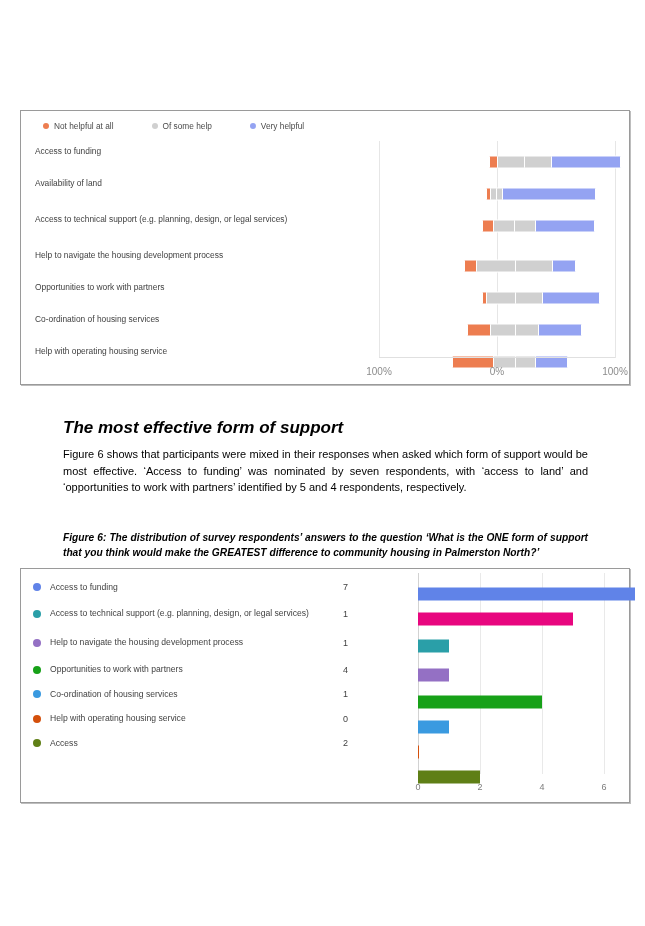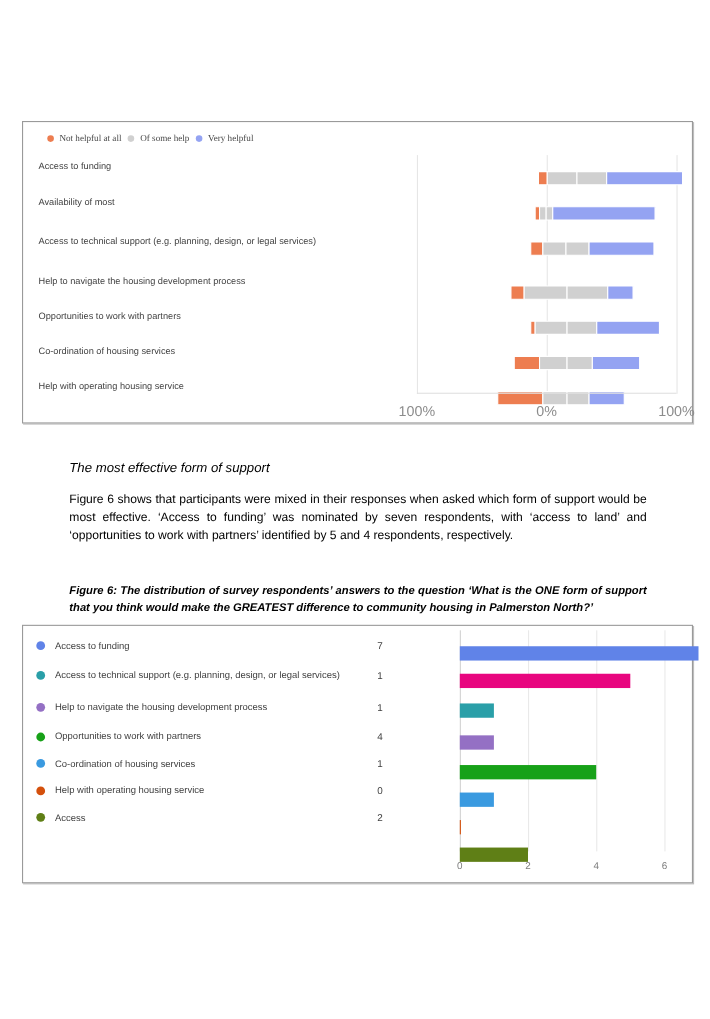--- a/index.html
+++ b/index.html
@@ -21,22 +21,22 @@
     font-style: italic;
     font-weight: bold;
     font-size: 10.2px;
     line-height: 15px;
     color: #000;
     text-align: justify;
   }
   .section-head {
     position:absolute;
     font-style: italic;
-    font-weight: normal;
-    font-size: 12px;
+    font-weight: bold;
+    font-size: 17px;
     color:#000;
   }
   .para {
     position:absolute;
     font-size: 11px;
     line-height: 16.5px;
     text-align: justify;
     color:#000;
   }
   .para .ital { }
@@ -47,22 +47,22 @@
     background:#fff;
     border:1px solid #9a9a9a;
     box-shadow: 1px 1px 0 #bdbdbd;
   }
 
   
   #fig5 { left:20px; top:110px; width:610px; height:275px; }
 
   .legend5 {
     position:absolute; left:22px; top:10px;
-    display:flex; align-items:center; gap:6px;
-    font-size:8.3px; color:#4a4a4a;font-family:Liberation Serif, serif;
+    display:flex; align-items:center; gap:38px;
+    font-size:8.3px; color:#4a4a4a;
   }
   .legend5 .item { display:flex; align-items:center; gap:5px; }
   .legend5 .dot { width:6px; height:6px; border-radius:50%; display:inline-block; }
 
   .plot5 {
     position:absolute; left:0; top:30px; right:0; bottom:0;
   }
   .row5 {
     position:absolute; left:0; width:100%;
     height:34px;
@@ -81,21 +81,21 @@
     border:1px solid #ffffff;
     border-radius:1px;
   }
   .gridv5 {
     position:absolute; top:0; bottom:26px; width:1px; background:#e6e6e6;
   }
   .axis5 {
     position:absolute; left:0; right:0; bottom:4px; height:14px;
   }
   .axis5 .tick {
-    position:absolute; font-size:13px; color:#8c8c8c; transform:translateX(-50%);
+    position:absolute; font-size:10px; color:#8c8c8c; transform:translateX(-50%);
   }
   .axisline5 {
     position:absolute; height:1px; background:#e0e0e0;
   }
 
   
   #fig6 { left:20px; top:568px; width:610px; height:235px; }
   .legend6 { position:absolute; left:12px; top:6px; width:315px; }
   .lrow6 {
     position:relative; display:flex; align-items:center;
@@ -147,21 +147,21 @@
         <div class="rowlabel5">Access to funding</div>
         <div class="barzone5">
           <div class="seg" style="background:#ed7d50; left:110px; width:9px;"></div>
           <div class="seg" style="background:#d0d0d0; left:118px; width:28px;"></div>
           <div class="seg" style="background:#d0d0d0; left:145px; width:28px;"></div>
           <div class="seg" style="background:#94a3f2; left:172px; width:70px;"></div>
         </div>
       </div>
 
       <div class="row5" style="top:36px;">
-        <div class="rowlabel5">Availability of most</div>
+        <div class="rowlabel5">Availability of land</div>
         <div class="barzone5">
           <div class="seg" style="background:#ed7d50; left:107px; width:5px;"></div>
           <div class="seg" style="background:#d0d0d0; left:111px; width:7px;"></div>
           <div class="seg" style="background:#d0d0d0; left:117px; width:7px;"></div>
           <div class="seg" style="background:#94a3f2; left:123px; width:94px;"></div>
         </div>
       </div>
 
       <div class="row5" style="top:68px; height:40px;">
         <div class="rowlabel5" style="top:4px;">Access to technical support (e.g. planning, design, or legal services)</div>

